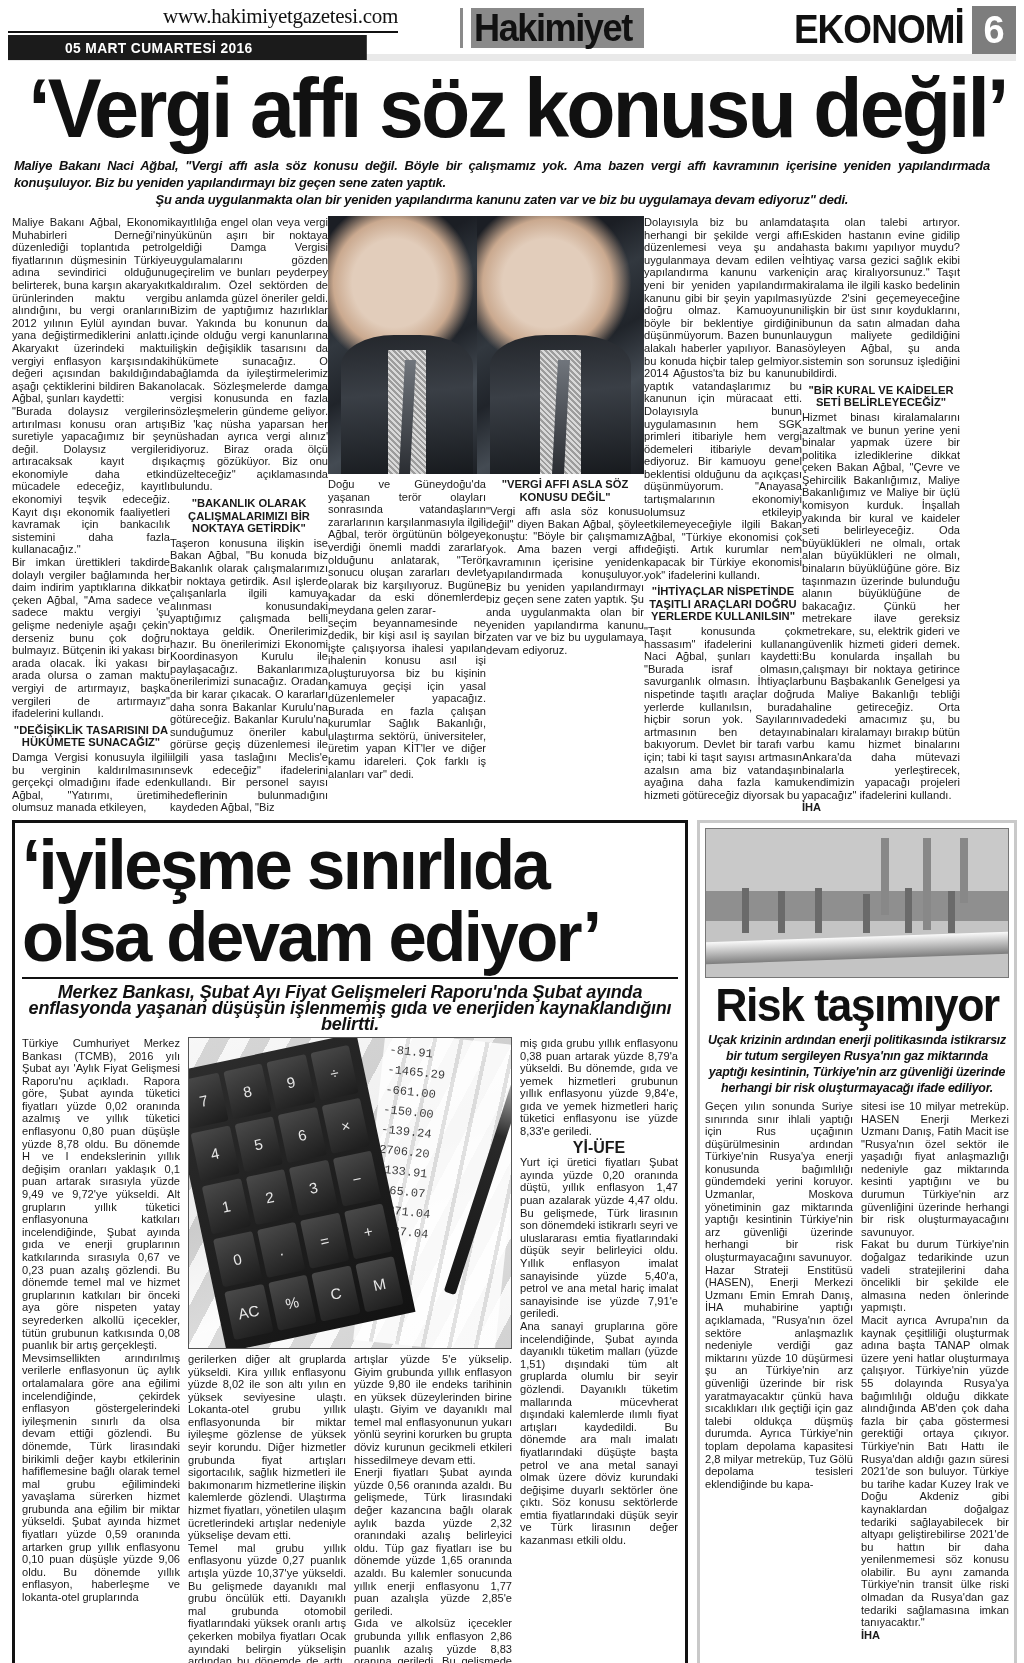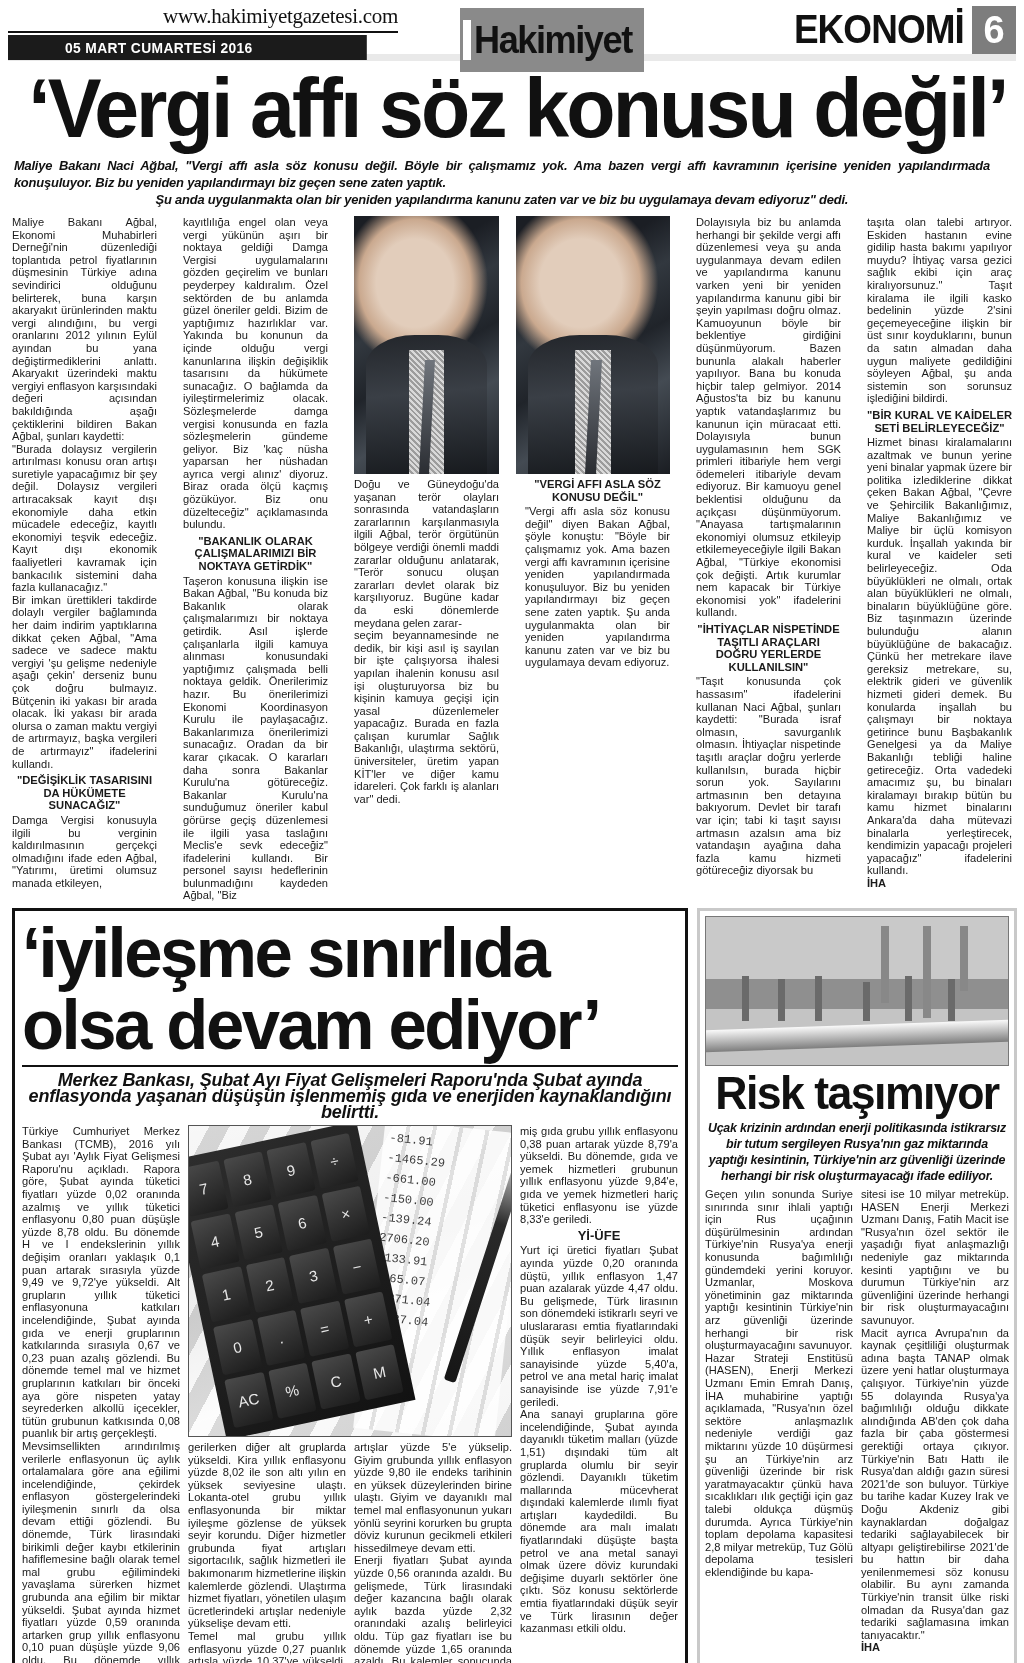--- a/index.html
+++ b/index.html
@@ -20,21 +20,21 @@
     font-family:"Liberation Serif", serif;
     font-size:21px; letter-spacing:-0.3px; color:#111;
     border-bottom:2px solid #111; padding:0 0 2px 10px;text-align:right;
   }
   .mh-date {
     background:#1b1b1b; color:#fff; font-weight:bold; font-size:15px;
     letter-spacing:0.4px; padding:4px 0 4px 62px; margin-top:2px;
     font-family:"Liberation Sans", sans-serif; transform:scaleX(0.92); transform-origin:left;
   }
   .mh-center { flex:1; display:flex; justify-content:center; align-items:flex-start; padding-top:4px; }
-  .logo-box { display:flex; align-items:center; background:#8a8a8a; padding:12px 3px; }
+  .logo-box { display:flex; align-items:center; background:#8a8a8a; padding:0 3px; }
   .logo-bar { width:8px; height:40px; background:#fff; margin-right:3px; }
   .logo-text {
     font-family:"Liberation Sans", sans-serif; font-weight:bold;
     font-size:38px; color:#111; letter-spacing:-1.5px;
     transform:scaleX(0.95); transform-origin:left; line-height:40px;
   }
   .mh-right { width:310px; display:flex; justify-content:flex-end; padding-top:2px; }
   .ekonomi {
     font-weight:bold; font-size:41px; letter-spacing:-1px; color:#111;
     transform:scaleX(0.9); transform-origin:right; margin-right:8px;
@@ -57,21 +57,21 @@
   .deck {
     font-family:"Liberation Sans", sans-serif;
     font-style:italic; font-weight:bold; font-size:13.2px; line-height:17px;
     text-align:justify; color:#111; letter-spacing:-0.2px;
     padding:0 6px 6px 6px;
     transform:scaleX(0.98); transform-origin:left;
   }
   .deck .last { display:block; text-align:center; }
 
   
-  .cols6 { display:flex; gap:26px; padding:2px 4px 0 4px; }
+  .cols6 { display:flex; gap:0; padding:2px 4px 0 4px; }
   .col { width:158px; }
   .col p, .col .sub {
     font-family:"Liberation Sans", sans-serif;
     font-size:11.1px; line-height:12.6px; text-align:justify;
     margin:0; color:#1a1a1a; hyphens:auto;
   }
   .col .sub {
     text-align:center; font-weight:bold; font-size:11.2px; line-height:12.6px;
     margin:4px 0 2px 0;
   }
@@ -107,21 +107,21 @@
   .rule-thin { height:2px; background:#111; margin:4px 0 5px 0; }
   .deck2 {
     font-style:italic; font-weight:bold; font-size:18px; line-height:16px;
     text-align:center; letter-spacing:-0.2px; margin-bottom:5px;
   }
   .cols4 { display:flex; gap:8px; }
   .col4 { width:158px; }
   .col4 p {
     font-size:11.1px; line-height:12.6px; text-align:justify; margin:0; color:#1a1a1a;
   }
-  .col4 .sub { text-align:center; font-weight:bold; font-size:13px; line-height:12.6px; margin:4px 0 2px 0; }
+  .col4 .sub { text-align:center; font-weight:bold; font-size:16px; line-height:12.6px; margin:4px 0 2px 0; }
   .calcphoto {
     width:324px; height:312px; margin:0 0 4px 0; border:1px solid #555;
     background:
       repeating-linear-gradient(118deg, rgba(255,255,255,.85) 0 18px, rgba(215,215,215,.85) 18px 36px),
       linear-gradient(160deg,#cfcfcf,#8d8d8d 45%,#efefef 70%,#b4b4b4);
     position:relative; overflow:hidden;
   }
   .calcphoto .keys{
     position:absolute; left:2%; top:4%; width:60%; height:92%;
     background:linear-gradient(150deg,#2e2e2e,#121212);
@@ -330,20 +330,21 @@
       </div>
       <div class="headline3">Risk taşımıyor</div>
       <div class="deck3">Uçak krizinin ardından enerji politikasında istikrarsız bir tutum sergileyen Rusya'nın gaz miktarında yaptığı kesintinin, Türkiye'nin arz güvenliği üzerinde herhangi bir risk oluşturmayacağı ifade ediliyor.</div>
       <div class="cols2" id="story3-cols">
           <div class="col2">
             <p>Geçen yılın sonunda Suriye sınırında sınır ihlali yaptığı için Rus uçağının düşürülmesinin ardından Türkiye'nin Rusya'ya enerji konusunda bağımlılığı gündemdeki yerini koruyor. Uzmanlar, Moskova yönetiminin gaz miktarında yaptığı kesintinin Türkiye'nin arz güvenliği üzerinde herhangi bir risk oluşturmayacağını savunuyor.</p>
             <p>Hazar Strateji Enstitüsü (HASEN), Enerji Merkezi Uzmanı Emin Emrah Danış, İHA muhabirine yaptığı açıklamada, "Rusya'nın özel sektöre anlaşmazlık nedeniyle verdiği gaz miktarını yüzde 10 düşürmesi şu an Türkiye'nin arz güvenliği üzerinde bir risk yaratmayacaktır çünkü hava sıcaklıkları ılık geçtiği için gaz talebi oldukça düşmüş durumda. Ayrıca Türkiye'nin toplam depolama kapasitesi 2,8 milyar metreküp, Tuz Gölü depolama tesisleri eklendiğinde bu kapa-</p>
           </div>
           <div class="col2">
             <p>sitesi ise 10 milyar metreküp. HASEN Enerji Merkezi Uzmanı Danış, Fatih Macit ise "Rusya'nın özel sektör ile yaşadığı fiyat anlaşmazlığı nedeniyle gaz miktarında kesinti yaptığını ve bu durumun Türkiye'nin arz güvenliğini üzerinde herhangi bir risk oluşturmayacağını savunuyor.</p>
+            <p>Fakat bu durum Türkiye'nin doğalgaz tedarikinde uzun vadeli stratejilerini daha öncelikli bir şekilde ele almasına neden önlerinde yapmıştı.</p>
             <p>Macit ayrıca Avrupa'nın da kaynak çeşitliliği oluşturmak adına başta TANAP olmak üzere yeni hatlar oluşturmaya çalışıyor. Türkiye'nin yüzde 55 dolayında Rusya'ya bağımlılığı olduğu dikkate alındığında AB'den çok daha fazla bir çaba göstermesi gerektiği ortaya çıkıyor. Türkiye'nin Batı Hattı ile Rusya'dan aldığı gazın süresi 2021'de son buluyor. Türkiye bu tarihe kadar Kuzey Irak ve Doğu Akdeniz gibi kaynaklardan doğalgaz tedariki sağlayabilecek bir altyapı geliştirebilirse 2021'de bu hattın bir daha yenilenmemesi söz konusu olabilir. Bu aynı zamanda Türkiye'nin transit ülke riski olmadan da Rusya'dan gaz tedariki sağlamasına imkan tanıyacaktır."</p>
             <p class="byline">İHA</p>
           </div>
         </div>
     </div>
 
   </div>
 
 </div>
 

